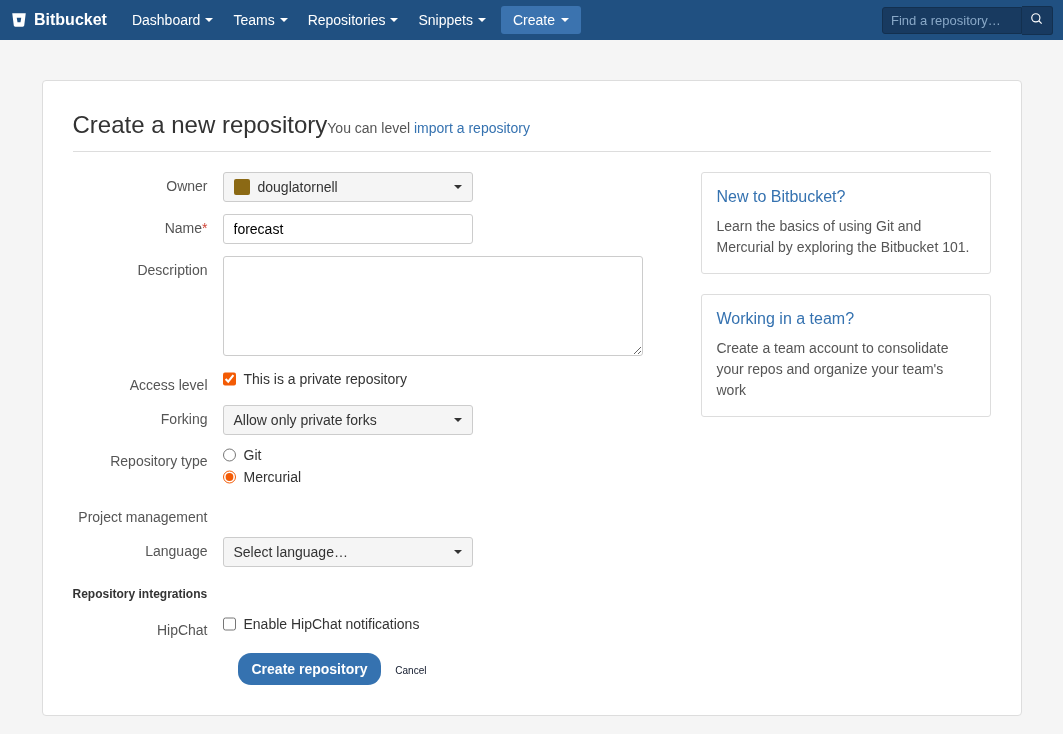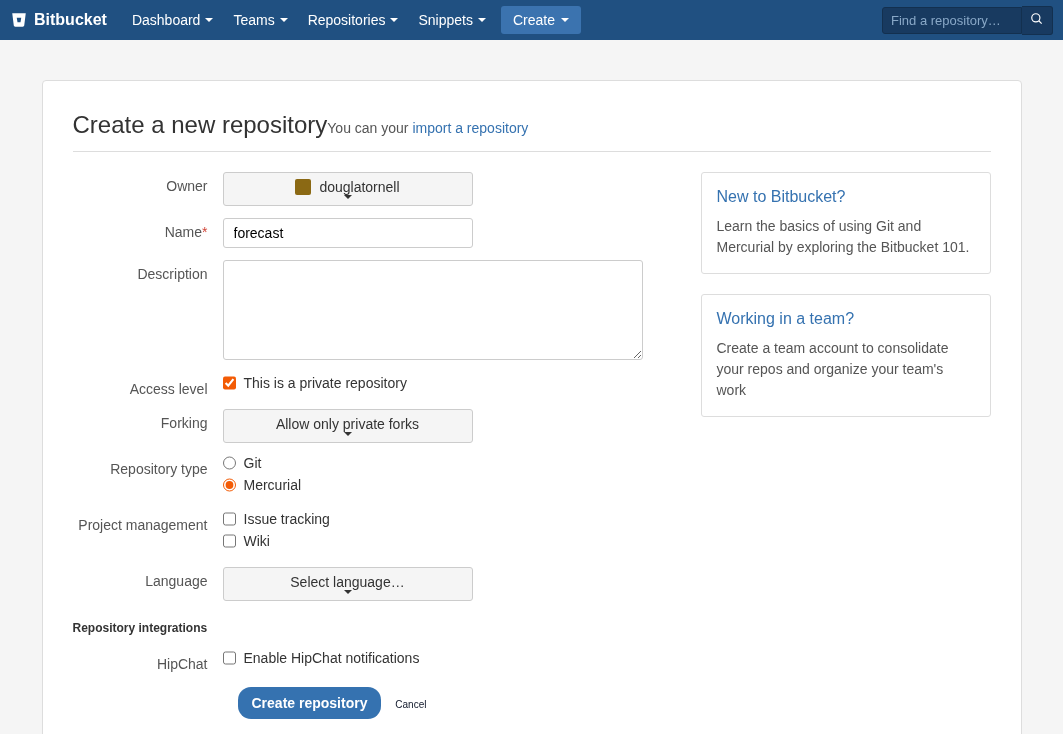--- a/index.html
+++ b/index.html
@@ -26,21 +26,21 @@
 .form-section { flex: 1; }
 .sidebar { width: 290px; }
 .info-box { border: 1px solid #ddd; border-radius: 3px; padding: 15px; margin-bottom: 20px; }
 .info-title { color: #3572b0; font-size: 16px; margin-bottom: 10px; font-weight: normal; cursor: pointer; }
 .info-text { color: #555; line-height: 1.5; }
 .form-row { display: flex; margin-bottom: 12px; align-items: flex-start; }
 .form-label { width: 150px; text-align: right; padding-right: 15px; padding-top: 6px; color: #555; }
 .form-label .req { color: #d04437; }
 .form-control-wrap { flex: 1; }
 .select-ctrl, .text-input { width: 250px; padding: 6px 10px; border: 1px solid #ccc; border-radius: 3px; font-size: 14px; }
-.select-ctrl { background: #f5f5f5; display: flex; justify-content: space-between; align-items: center; cursor: pointer; flex-direction: column; }
+.select-ctrl { background: #f5f5f5; display: flex; justify-content: space-between; align-items: center; cursor: pointer; }
 .select-ctrl.owner { display: flex; }
 .avatar { width: 16px; height: 16px; background: #8b6914; border-radius: 2px; margin-right: 8px; display: inline-block; }
 .textarea-ctrl { width: 420px; height: 100px; padding: 6px 10px; border: 1px solid #ccc; border-radius: 3px; resize: both; font-family: inherit; font-size: 14px; }
 .checkbox-row, .radio-row { display: flex; margin-bottom: 6px; }
 .checkbox-row input, .radio-row input { margin-right: 8px; }
 .checkbox-row input[type=checkbox] { accent-color: #f35b05; }
 .radio-row input[type=radio] { accent-color: #f35b05; }
 .section-title { font-size: 12px; font-weight: bold; margin: 20px 0 15px 0; }
 .btn-primary { background: #3572b0; color: #fff; border: none; border-radius: 13px; padding: 8px 14px; font-size: 14px; cursor: pointer; font-weight: bold; }
 .btn-link { color: #0f172a; background: none; border: none; padding: 8px 10px; cursor: pointer; font-size: 10px; }
@@ -86,21 +86,21 @@
           <line x1="20" y1="20" x2="15" y2="15"></line>
         </svg>
     </button>
   </div>
 </div>
 
 <div class="container">
   <div class="page-header">
     <h1 class="page-title">Create a new repository</h1>
     <div class="import-text">
-      <span>You can your </span><a class="import-link">import a repository</a>
+      <span>You can level </span><a class="import-link">import a repository</a>
     </div>
   </div>
 
   <div class="content-row">
     <div class="form-section">
 
       <div class="form-row">
         <div class="form-label">Owner</div>
         <div class="form-control-wrap">
           <div class="select-ctrl owner">
@@ -156,30 +156,20 @@
           </label>
           <label class="radio-row">
             <input type="radio" name="rtype" checked="" style="">
             <span>Mercurial</span>
           </label>
         </div>
       </div>
 
       <div class="form-row">
         <div class="form-label">Project management</div>
-        <div class="form-control-wrap">
-          <label class="checkbox-row">
-            <input type="checkbox" style="">
-            <span>Issue tracking</span>
-          </label>
-          <label class="checkbox-row">
-            <input type="checkbox" style="">
-            <span>Wiki</span>
-          </label>
-        </div>
       </div>
 
       <div class="form-row">
         <div class="form-label">Language</div>
         <div class="form-control-wrap">
           <div class="select-ctrl">
             <span>Select language…</span>
             <span class="caret"></span>
           </div>
         </div>

